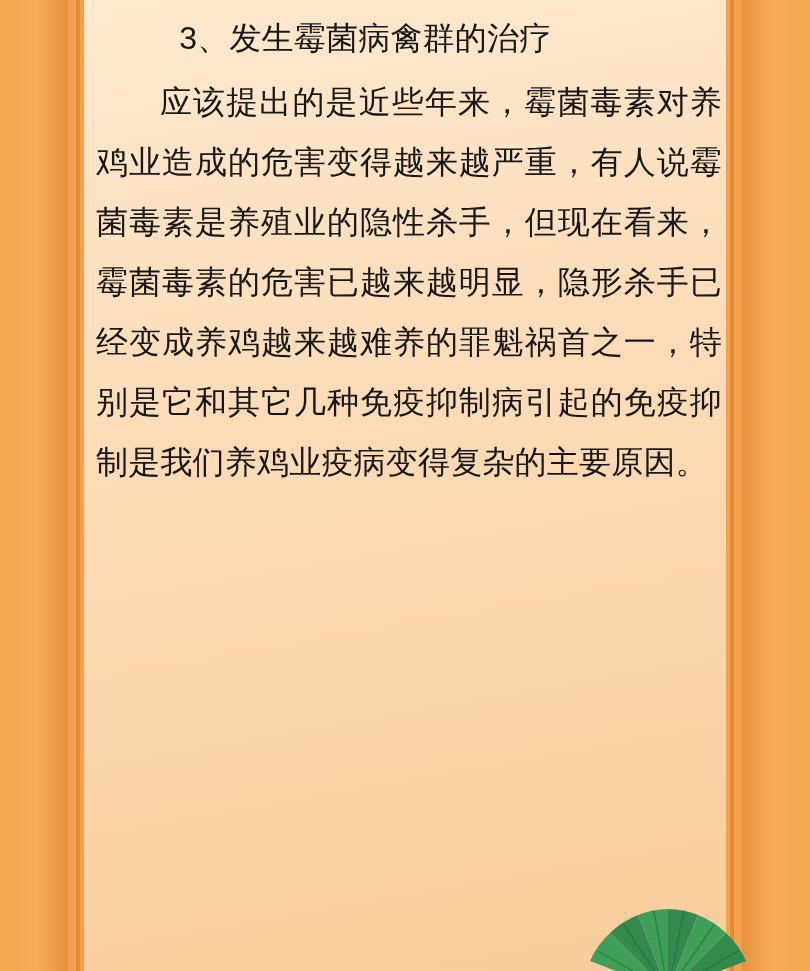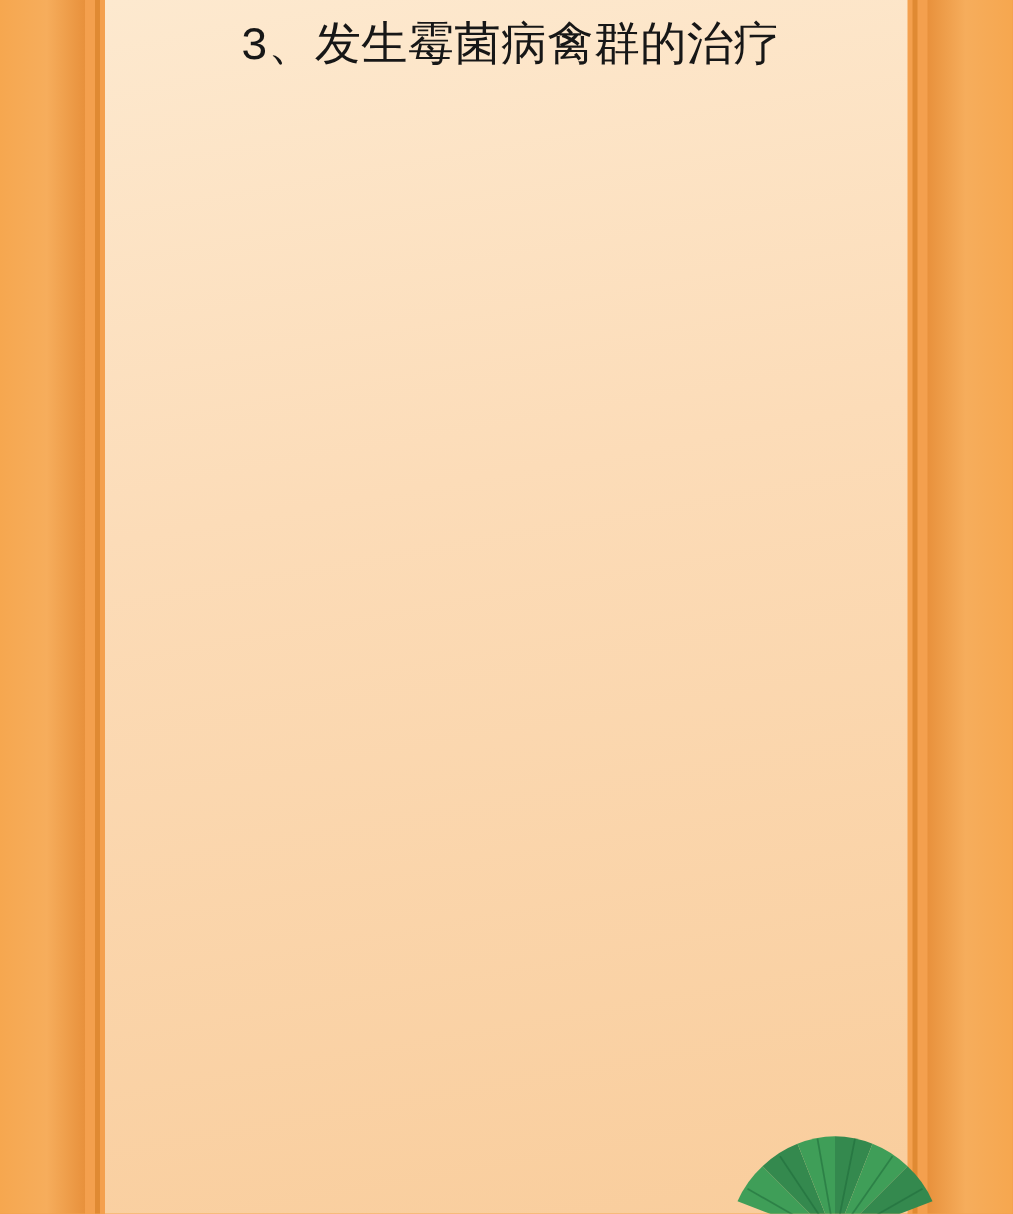--- a/index.html
+++ b/index.html
@@ -59,22 +59,22 @@
     left: 84px; top: 0; right: 84px; bottom: 0;
     background: linear-gradient(180deg, #fde6c9 0%, #fcdcb6 35%, #fbd3a6 70%, #f9c994 100%);
     background: linear-gradient(170deg, #fde9cf 0%, #fcdcb8 40%, #f9cd9c 100%);
   }
   .content {
     position: absolute;
     left: 96px;
     right: 88px;
     top: 8px;
     color: #171717;
-    font-family: Liberation Mono, monospace;
-    font-size: 37px;
+    font-family: Liberation Sans, sans-serif;
+    font-size: 32px;
     line-height: 60px;
     letter-spacing: 0.2px;
   }
   .para {
     margin: 0 0 2px 0;
     text-align: justify;
     text-justify: inter-character;
     text-indent: 2em;
   }
   .heading {
@@ -100,20 +100,21 @@
 <div class="page">
   <div class="frame-outer"></div>
   <div class="frame-band-left"></div>
   <div class="frame-band-right"></div>
   <div class="rule-left"></div>
   <div class="rule-right"></div>
   <div class="inner-panel"></div>
 
   <div class="content">
     <p class="heading">3、发生霉菌病禽群的治疗</p>
+    <p class="para body">应该提出的是近些年来，霉菌毒素对养鸡业造成的危害变得越来越严重，有人说霉菌毒素是养殖业的隐性杀手，但现在看来，霉菌毒素的危害已越来越明显，隐形杀手已经变成养鸡越来越难养的罪魁祸首之一，特别是它和其它几种免疫抑制病引起的免疫抑制是我们养鸡业疫病变得复杂的主要原因。</p>
   </div>
 
   <svg class="motif" viewBox="0 0 180 90" aria-hidden="true">
     <g transform="translate(90,96)">
       <g>
         <path d="M0,0 L-78,-30 A84,84 0 0,1 -58,-58 Z" fill="#3f9e58"></path>
         <path d="M0,0 L-58,-58 A84,84 0 0,1 -30,-76 Z" fill="#34894e"></path>
         <path d="M0,0 L-30,-76 A84,84 0 0,1 0,-82 Z" fill="#3f9e58"></path>
         <path d="M0,0 L0,-82 A84,84 0 0,1 30,-76 Z" fill="#34894e"></path>
         <path d="M0,0 L30,-76 A84,84 0 0,1 58,-58 Z" fill="#3f9e58"></path>

